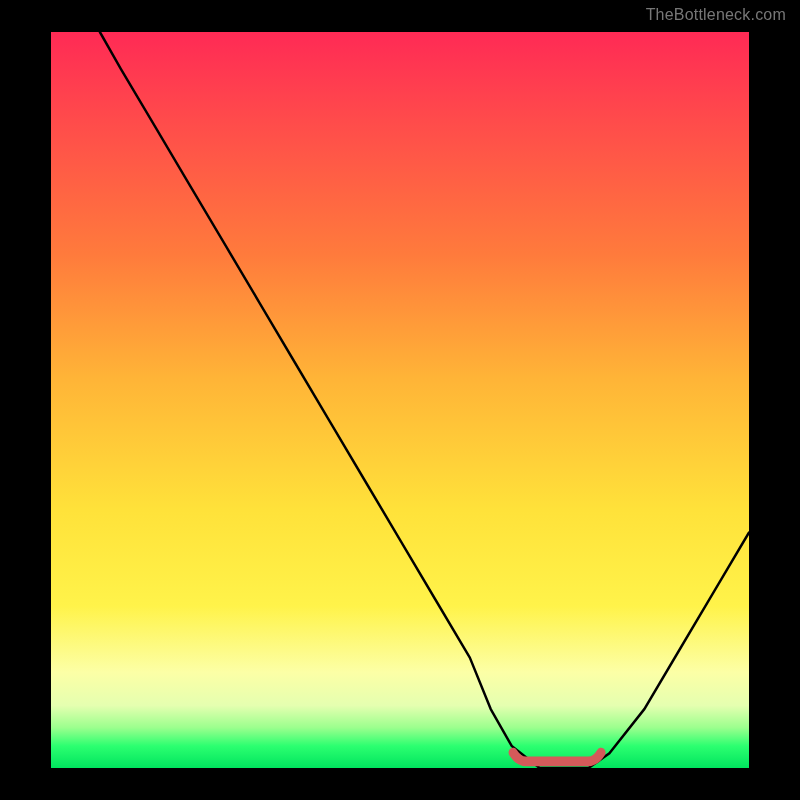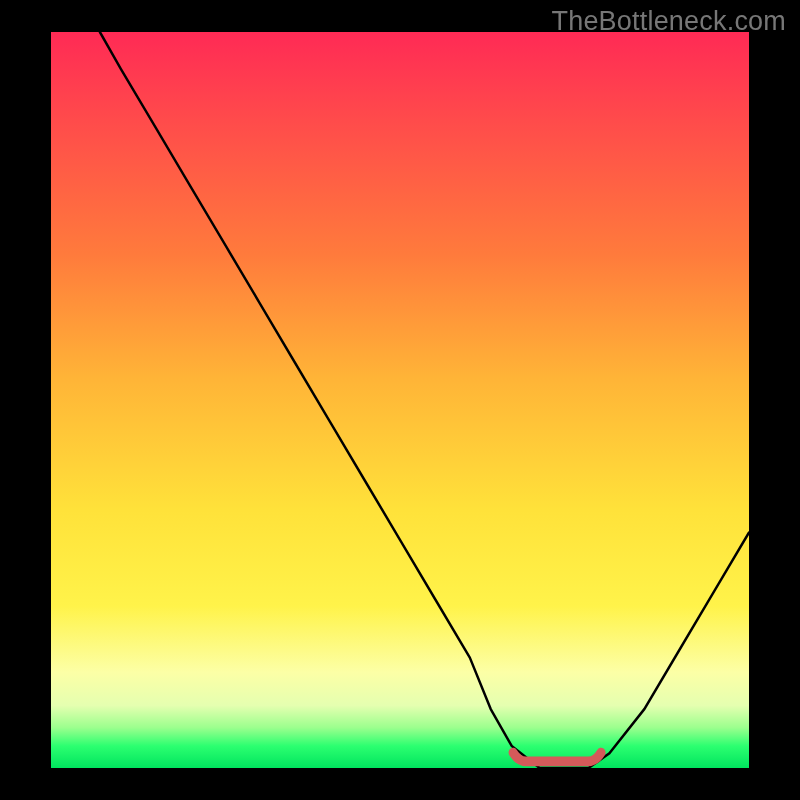--- a/index.html
+++ b/index.html
@@ -55,21 +55,21 @@
     top: 0;
     width: 100%;
     height: 100%;
     overflow: visible;
   }
   .watermark {
     position: absolute;
     top: 6px;
     right: 14px;
     color: #777;
-    font-size: 27px;
+    font-size: 16px;
     letter-spacing: 0.2px;
     user-select: none;
   }
 </style>
 </head>
 <body>
 
 <div class="canvas">
 
   <div class="watermark">TheBottleneck.com</div>

